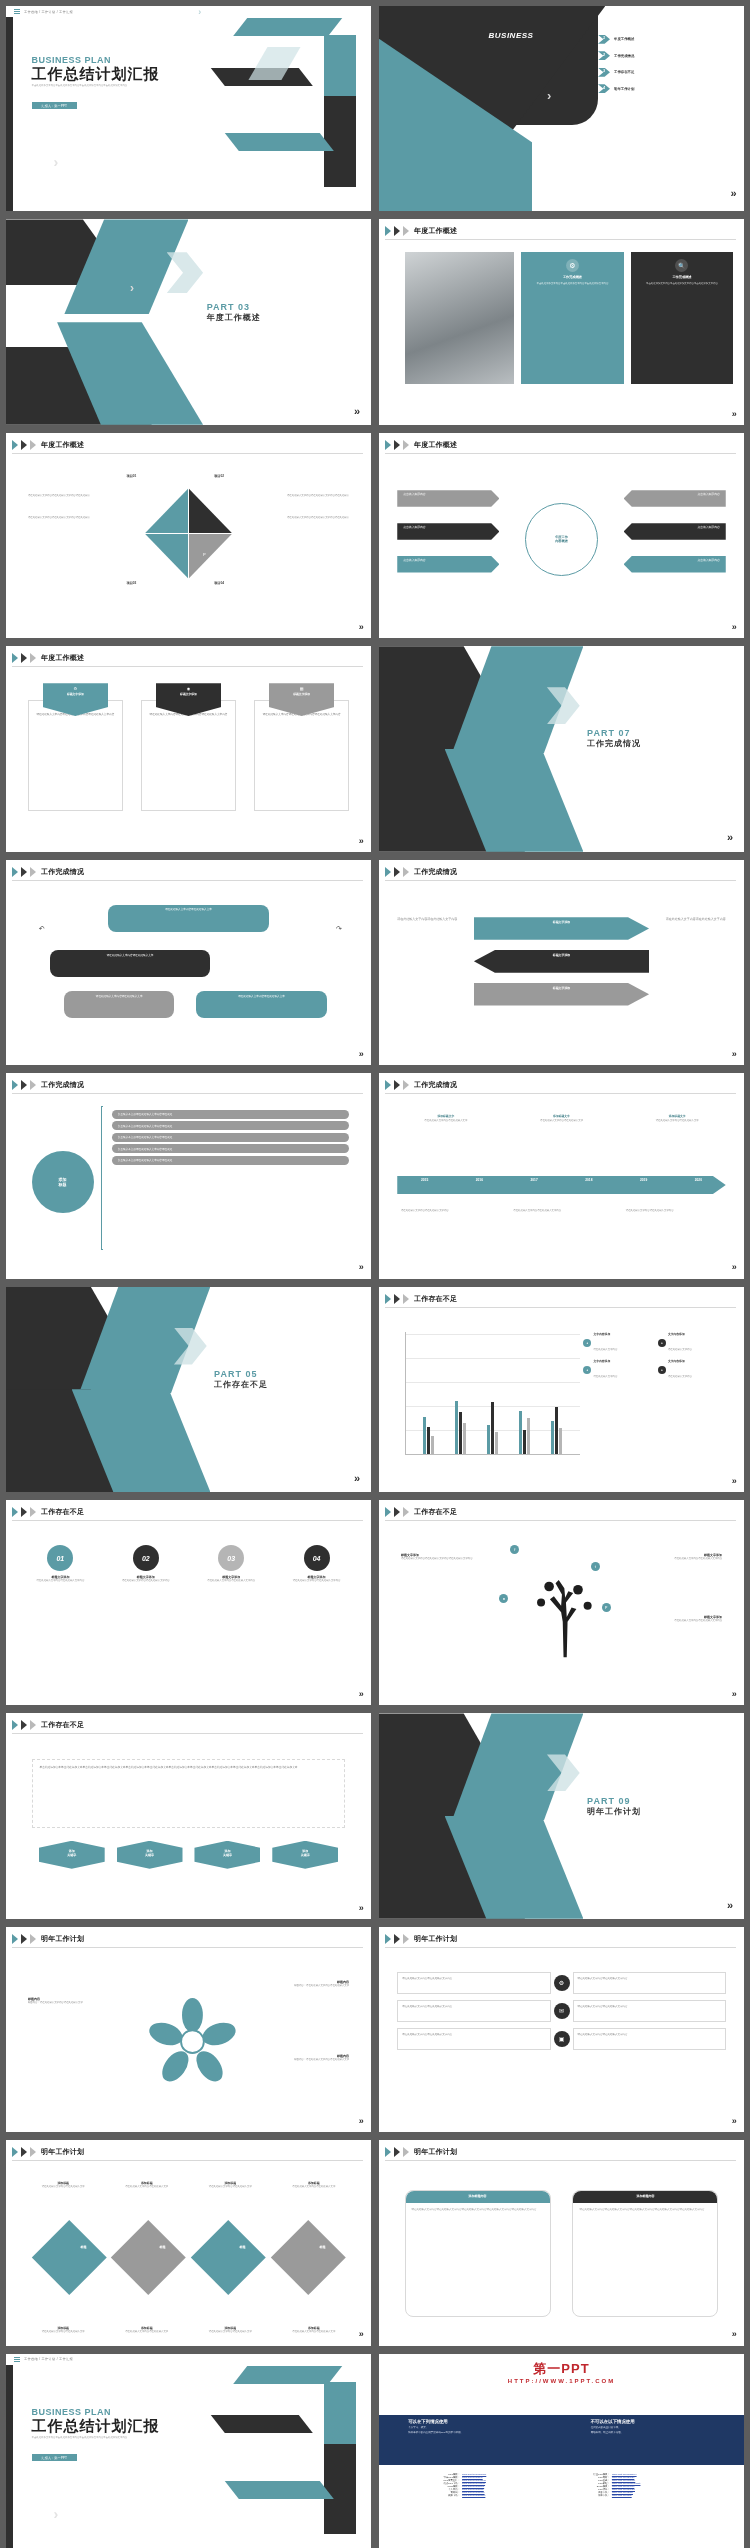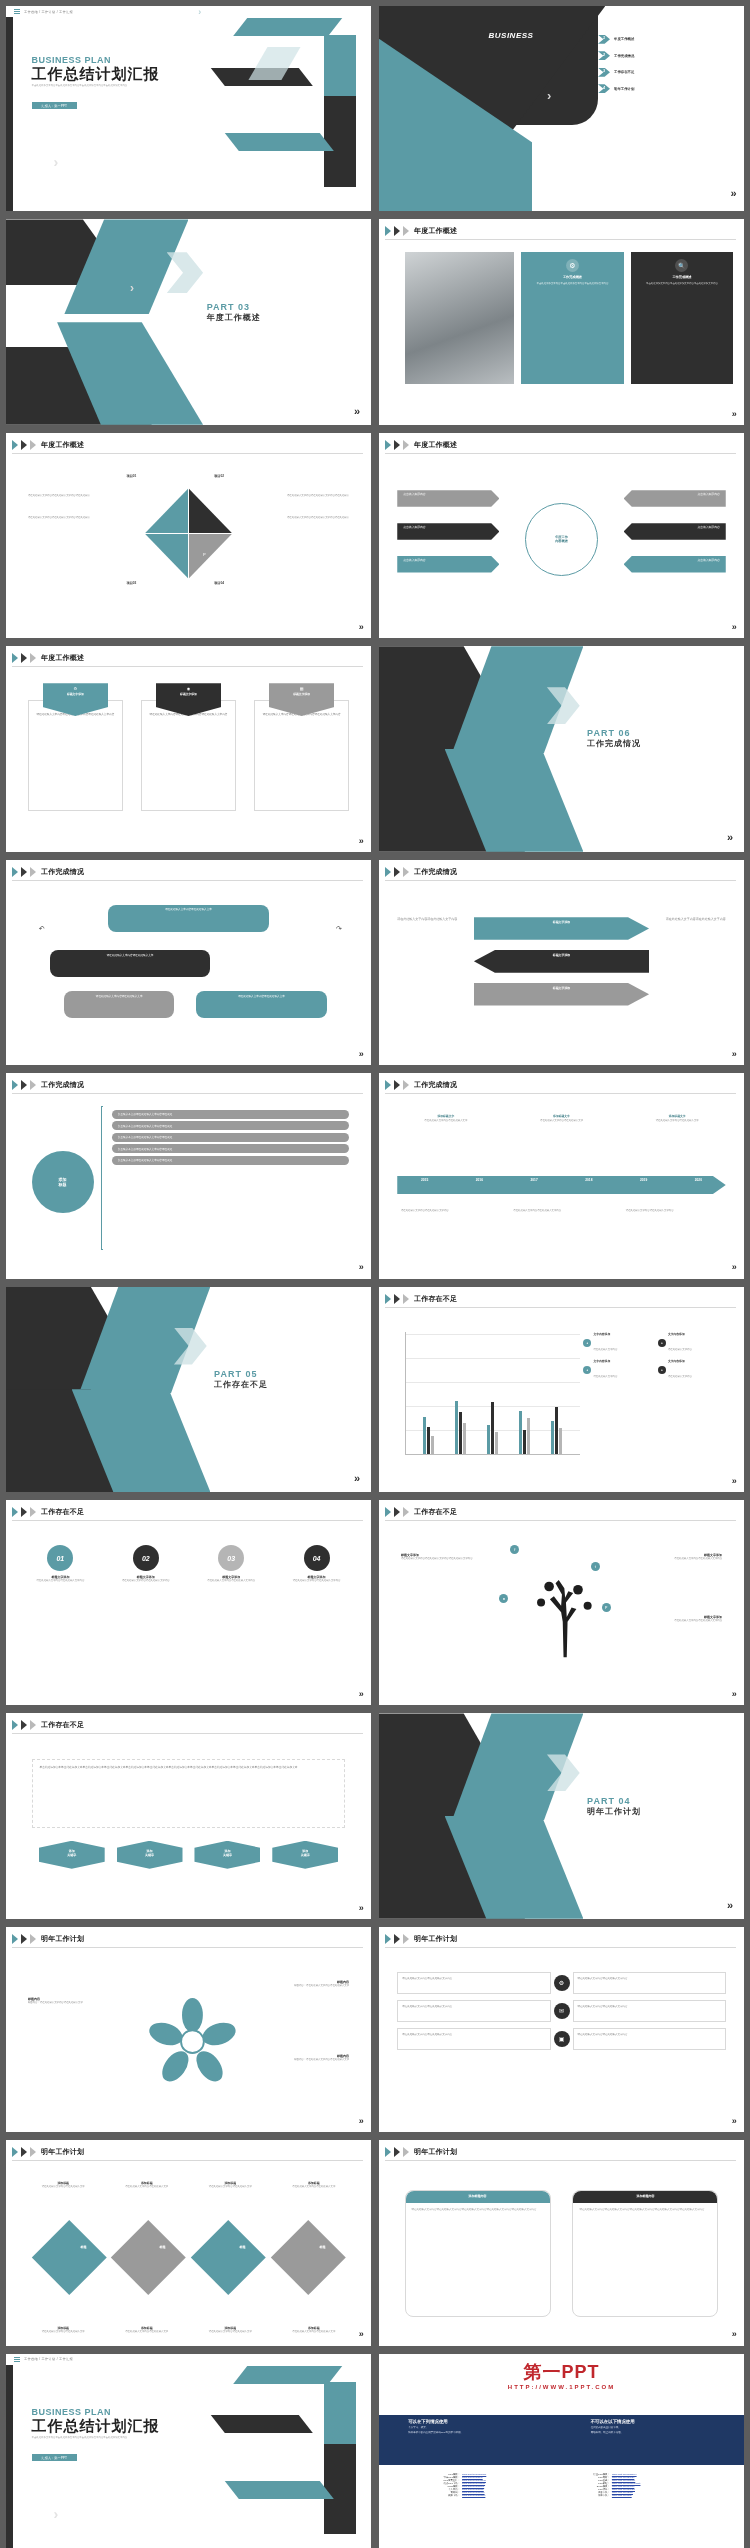--- a/index.html
+++ b/index.html
@@ -254,21 +254,21 @@
     <div style="position:absolute;right:2%;bottom:3%;color:#2f2f2f;font-size:9px;font-weight:bold">»</div>
   </div>
 
   <div class="slide">
     <div class="tl dark" style="left:0;top:0;width:40%;height:52%;clip-path:polygon(0 0,58% 0,100% 100%,0 100%)"></div>
     <div class="tl teal" style="left:20%;top:0;width:36%;height:52%;clip-path:polygon(30% 0,100% 0,70% 100%,0 100%)"></div>
     <div class="tl dark" style="left:0;top:50%;width:40%;height:50%;clip-path:polygon(0 0,58% 0,100% 100%,0 100%)"></div>
     <div class="tl teal" style="left:18%;top:50%;width:38%;height:50%;clip-path:polygon(0 0,70% 0,100% 100%,30% 100%)"></div>
     <div class="tl ltteal" style="left:46%;top:20%;width:9%;height:18%;clip-path:polygon(0 0,55% 0,100% 50%,55% 100%,0 100%,45% 50%);opacity:.8"></div>
     <div style="position:absolute;left:57%;top:40%">
-      <div class="partno">PART 06</div>
+      <div class="partno">PART 07</div>
       <div class="parttxt">工作完成情况</div>
     </div>
     <div style="position:absolute;right:3%;bottom:4%;color:#2f2f2f;font-size:11px;font-weight:bold">»</div>
   </div>
 
   <div class="slide">
     <div class="hdr">
         <span class="cv"></span>
         <span class="cv d"></span>
         <span class="cv g"></span>
@@ -560,21 +560,21 @@
     <div style="position:absolute;right:2%;bottom:3%;color:#2f2f2f;font-size:9px;font-weight:bold">»</div>
   </div>
 
   <div class="slide">
     <div class="tl dark" style="left:0;top:0;width:40%;height:52%;clip-path:polygon(0 0,58% 0,100% 100%,0 100%)"></div>
     <div class="tl teal" style="left:20%;top:0;width:36%;height:52%;clip-path:polygon(30% 0,100% 0,70% 100%,0 100%)"></div>
     <div class="tl dark" style="left:0;top:50%;width:40%;height:50%;clip-path:polygon(0 0,58% 0,100% 100%,0 100%)"></div>
     <div class="tl teal" style="left:18%;top:50%;width:38%;height:50%;clip-path:polygon(0 0,70% 0,100% 100%,30% 100%)"></div>
     <div class="tl ltteal" style="left:46%;top:20%;width:9%;height:18%;clip-path:polygon(0 0,55% 0,100% 50%,55% 100%,0 100%,45% 50%);opacity:.8"></div>
     <div style="position:absolute;left:57%;top:40%">
-      <div class="partno">PART 04</div>
+      <div class="partno">PART 09</div>
       <div class="parttxt">明年工作计划</div>
     </div>
     <div style="position:absolute;right:3%;bottom:4%;color:#2f2f2f;font-size:11px;font-weight:bold">»</div>
   </div>
 
   <div class="slide">
     <div class="hdr">
         <span class="cv"></span>
         <span class="cv d"></span>
         <span class="cv g"></span>
@@ -747,21 +747,21 @@
       <div class="bptitle">BUSINESS PLAN</div>
       <div class="cntitle">工作总结计划汇报</div>
       <div class="cvsub">单击此处添加文本内容单击此处添加文本内容单击此处添加文本内容单击此处添加文本内容</div>
       <div style="margin-top:5px"><span class="pres">汇报人：第一PPT</span></div>
     </div>
     <div style="position:absolute;left:13%;top:74%;color:#e3e3e3;font-size:14px;font-weight:bold">›</div>
   </div>
 
   <div class="slide final">
     <div style="text-align:center;padding-top:6px">
-      <div class="redlogo" style="font-size:18px;letter-spacing:1px">第一PPT</div>
+      <div class="redlogo" style="font-size:13px;letter-spacing:1px">第一PPT</div>
       <div style="color:#c0272d;font-size:6px;letter-spacing:2px;font-weight:bold">HTTP://WWW.1PPT.COM</div>
     </div>
     <div class="navy" style="position:absolute;left:0;right:0;top:30%;height:24%;display:flex">
       <div style="width:50%;padding:4px 0 0 8%">
         <div style="color:#fff;font-size:4.4px;font-weight:bold">可以在下列情况使用</div>
         <div style="color:#dbe2f0;font-size:2.5px;margin-top:2px">个人学习、研究。</div>
         <div style="color:#dbe2f0;font-size:2.5px;margin-top:1.4px">将口事资中的内容用于演讲或PPT等演示中使用。</div>
       </div>
       <div style="width:50%;padding:4px 0 0 8%">
         <div style="color:#fff;font-size:4.4px;font-weight:bold">不可以在以下情况使用</div>

